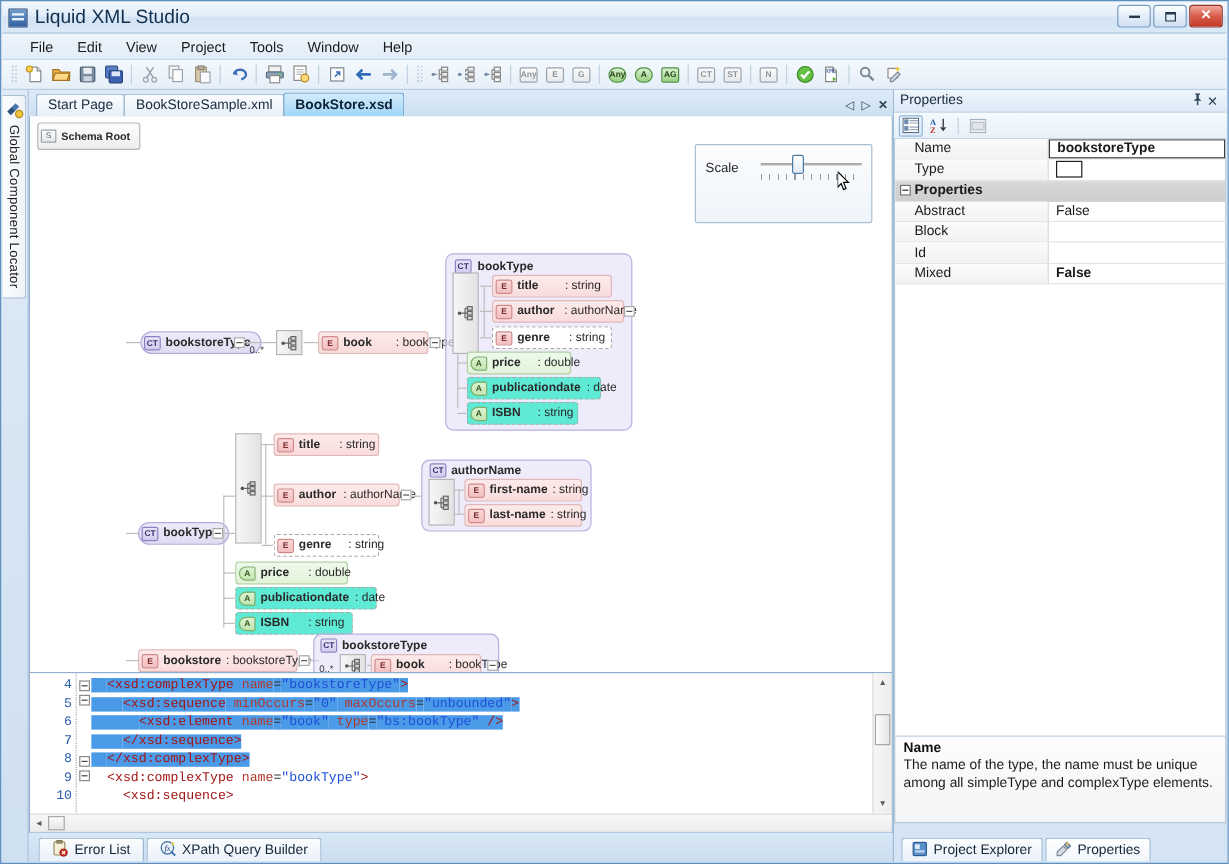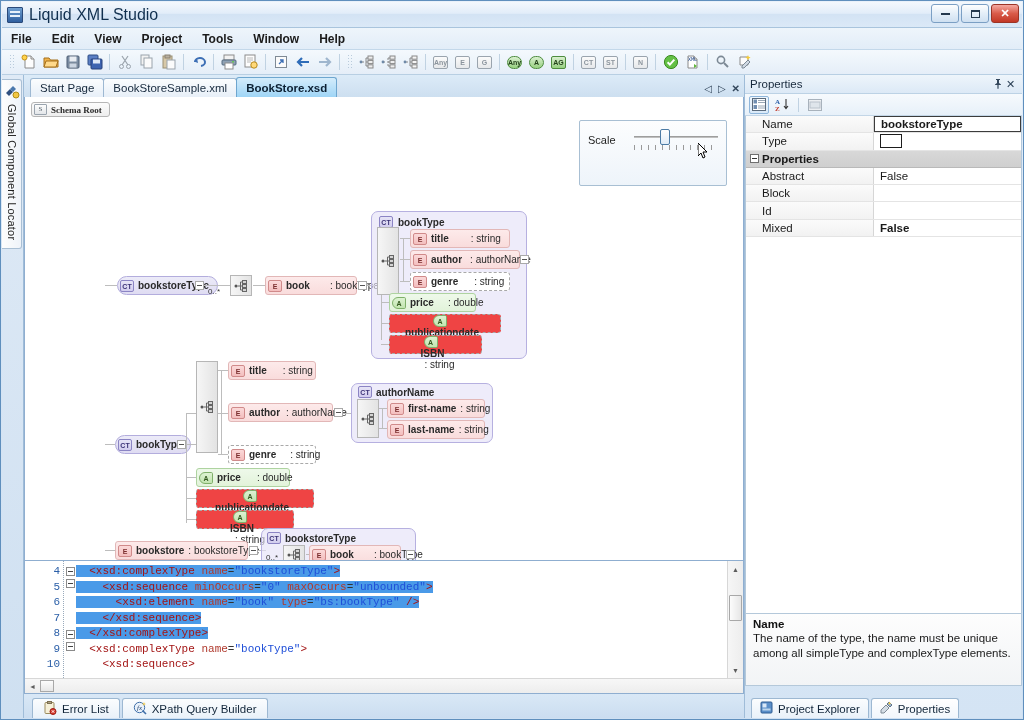--- a/index.html
+++ b/index.html
@@ -36,22 +36,22 @@
   .wb{width:28px;height:19px;border:1px solid #7b9fc4;border-radius:3px;
       background:linear-gradient(#fdfefe,#e4eef8 50%,#cfe0f1);
       display:flex;align-items:center;justify-content:center;}
   .wb.close{background:linear-gradient(#f4a9a0,#d95b4a 50%,#c23826);border-color:#9c3426;}
   .wb .glyph{font-size:10px;color:#24384d;line-height:1;}
   .wb.close .glyph{color:#fff;font-weight:bold;font-size:11px;}
   .mini-sq{width:9px;height:3px;border-bottom:2px solid #24384d;}
   .max-sq{width:9px;height:8px;border:1px solid #24384d;border-top-width:2px;}
 
   
-  .menubar{height:22px;display:flex;align-items:center;gap:2px;
-    background:linear-gradient(#eef5fb,#e2edf8);border-bottom:1px solid #c3d8ea;font-weight:bold;}
+  .menubar{height:22px;display:flex;align-items:center;padding-left:14px;gap:2px;
+    background:linear-gradient(#eef5fb,#e2edf8);border-bottom:1px solid #c3d8ea;}
   .menu-item{padding:3px 9px;font-size:12px;color:#1b1b1b;border-radius:2px;}
 
   
   .toolbar{height:25px;display:flex;align-items:center;padding-left:4px;gap:1px;
     background:linear-gradient(#f4f9fd,#e5eef8);border-bottom:1px solid #b8cfe3;}
   .grip{width:5px;height:16px;margin:0 3px;
     background-image:radial-gradient(#b3c6d8 40%, transparent 41%);
     background-size:3px 3px;opacity:.9;}
   .tb{width:21px;height:21px;display:flex;align-items:center;justify-content:center;
       border:1px solid transparent;border-radius:2px;position:relative;}
@@ -89,21 +89,21 @@
   .tabnav{position:absolute;right:4px;bottom:3px;display:flex;align-items:center;gap:6px;color:#33475c;font-size:10px;}
   .tabnav span{cursor:default;}
 
   
   .diagram-wrap{flex:1;position:relative;border:1px solid #8faed0;border-top:none;
     background:#ffffff;margin:0;overflow:hidden;}
   .diagram{position:absolute;inset:0;background:#fff;}
 
   .crumb{position:absolute;left:6px;top:5px;display:flex;align-items:center;
     border:1px solid #b6b6b6;border-radius:3px;background:linear-gradient(#fcfcfc,#eeeeee);
-    padding:1px 7px 1px 2px;height:15px;font-family:Liberation Serif, serif;}
+    padding:1px 7px 1px 2px;height:23px;}
   .crumb .sbox{width:13px;height:11px;border:1px solid #9aa4ae;background:linear-gradient(#fdfdfd,#e3e6e9);
     font-size:7px;line-height:9px;text-align:center;color:#55606a;margin-right:4px;border-radius:1px;}
   .crumb .ctext{font-size:9px;font-weight:bold;color:#2a2a2a;}
 
   
   .scalebox{position:absolute;right:16px;top:23px;width:148px;height:66px;
     border:1px solid #a8bfd3;background:linear-gradient(#fcfdfe,#eef4fa);
     border-radius:2px;padding:6px 8px;}
   .srow{display:flex;align-items:center;height:26px;}
   .slabel{width:46px;font-size:11px;color:#1f1f1f;}
@@ -115,21 +115,21 @@
     background-image:repeating-linear-gradient(90deg,#9a9a9a 0 1px,transparent 1px 7px);}
   .cursor-arrow{position:absolute;width:11px;height:16px;left:64px;top:14px;}
 
   
   .node{position:absolute;display:flex;align-items:center;height:19px;
      border-radius:3px;font-size:10px;white-space:nowrap;}
   .n-el{background:linear-gradient(#fdeaea,#f9dcdc);border:1px solid #e2b7b7;padding:0 6px 0 2px;}
   .n-el.opt{background:#fff;border:1px dashed #a9a9a9;}
   .n-attr{background:linear-gradient(#eef9ea,#e2f3da);border:1px solid #aed3a0;
      padding:0 8px 0 2px;border-radius:3px;}
-  .n-attr.opt{background:#ef4444;border:1px dashed #a9a9a9;flex-direction:column;}
+  .n-attr.opt{background:#5eead4;border:1px dashed #a9a9a9;}
   .n-ct{background:linear-gradient(#ecebf8,#dfdcf2);border:1px solid #b3addd;
      border-radius:10px;padding:0 8px 0 2px;}
   .badge{width:14px;height:12px;margin-right:4px;border-radius:2px;flex:none;
      font-size:7px;line-height:11px;text-align:center;font-weight:bold;}
   .b-e{border:1px solid #d08a8a;background:linear-gradient(#fbd9d9,#f3bebe);color:#7a2e2e;}
   .b-a{border:1px solid #7fb06a;background:linear-gradient(#ddf2d2,#c2e5b0);color:#33581f;
      border-radius:7px 2px 2px 7px;}
   .b-ct{border:1px solid #8b84c4;background:linear-gradient(#e6e4f6,#d2cdee);color:#3a3275;border-radius:2px;}
   .nm{font-weight:bold;color:#2a2a2a;}
   .ty{color:#2a2a2a;}

